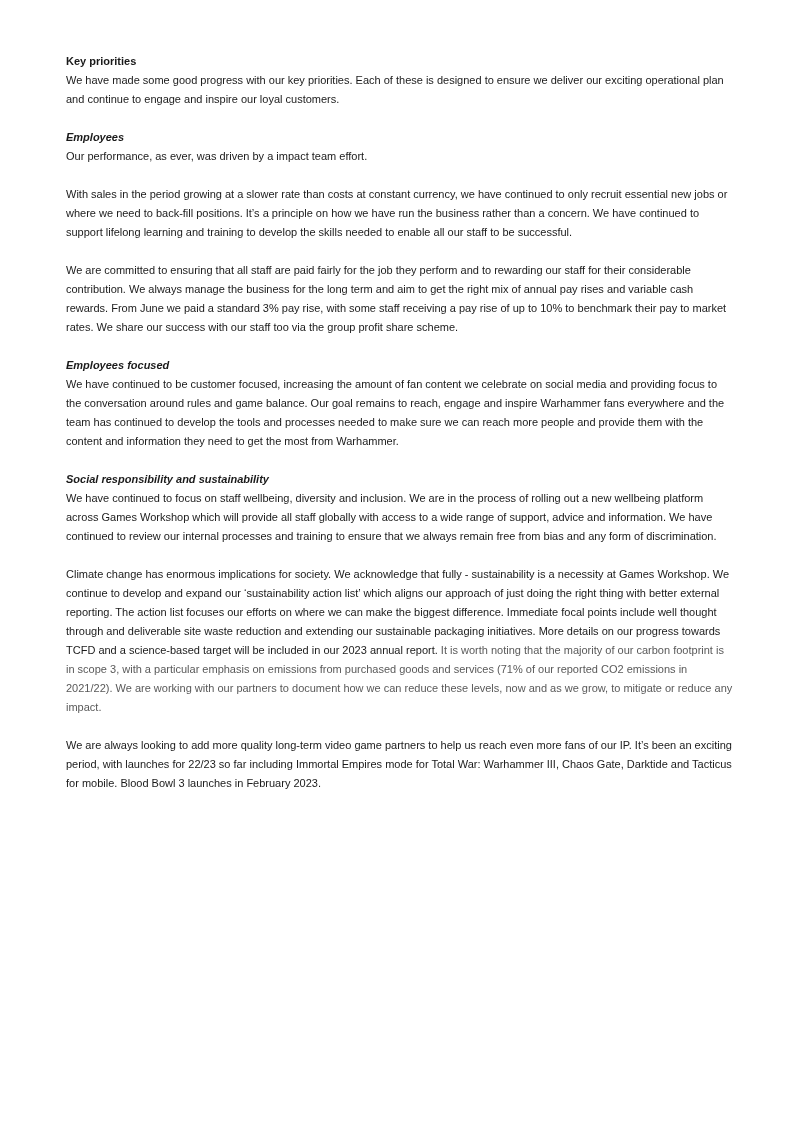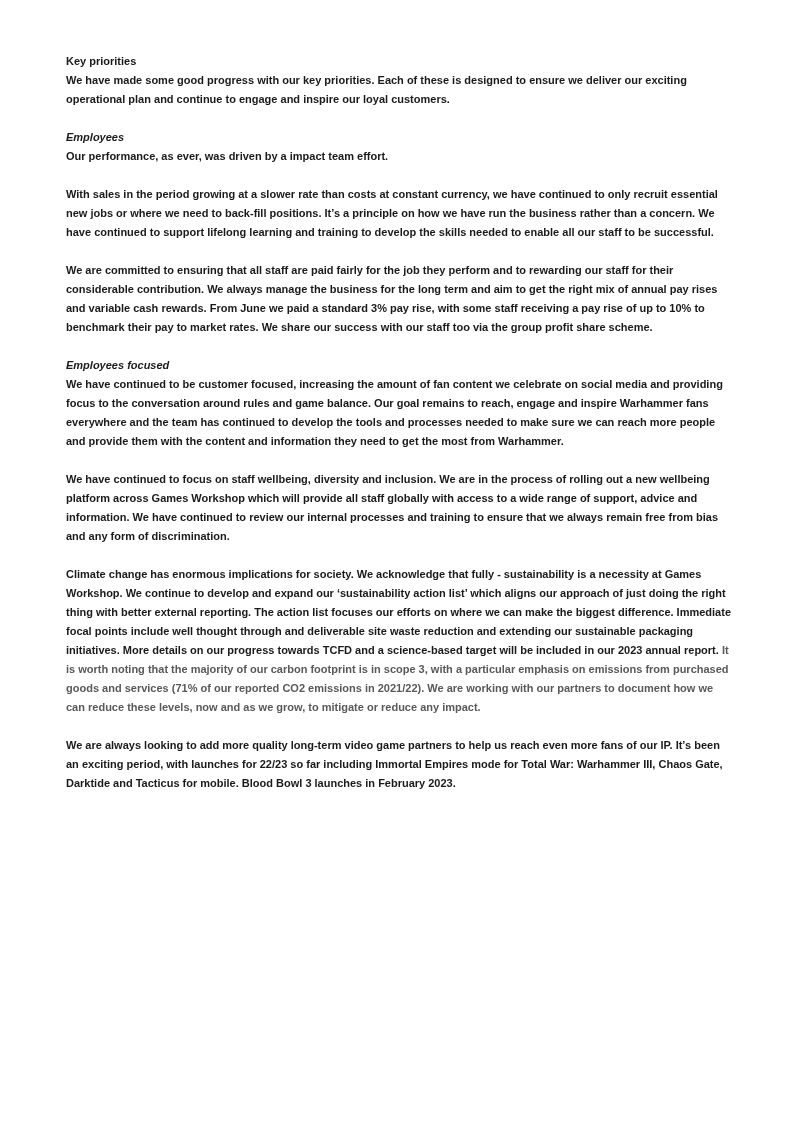--- a/index.html
+++ b/index.html
@@ -14,21 +14,20 @@
     background: #ffffff;
     padding: 52px 62px 0 66px;
     font-family: "Liberation Sans", sans-serif;
     font-size: 11px;
     line-height: 19px;
     color: #1a1a1a;
     text-align: left;
   }
   .para {
     margin: 0 4px 19px 0;
-    font-weight: bold;
   }
   .heading-bold {
     font-size: inherit;
     font-weight: bold;
     font-style: normal;
     margin: 0;
   }
   .heading-italic {
     font-size: inherit;
     font-weight: bold;
@@ -52,19 +51,20 @@
 
   <p class="para">With sales in the period growing at a slower rate than costs at constant currency, we have continued to only recruit essential new jobs or where we need to back-fill positions. It’s a principle on how we have run the business rather than a concern. We have continued to support lifelong learning and training to develop the skills needed to enable all our staff to be successful.</p>
 
 
   <p class="para">We are committed to ensuring that all staff are paid fairly for the job they perform and to rewarding our staff for their considerable contribution. We always manage the business for the long term and aim to get the right mix of annual pay rises and variable cash rewards. From June we paid a standard 3% pay rise, with some staff receiving a pay rise of up to 10% to benchmark their pay to market rates. We share our success with our staff too via the group profit share scheme.</p>
 
 
   <h3 class="heading-italic">Employees focused</h3>
   <p class="para">We have continued to be customer focused, increasing the amount of fan content we celebrate on social media and providing focus to the conversation around rules and game balance. Our goal remains to reach, engage and inspire Warhammer fans everywhere and the team has continued to develop the tools and processes needed to make sure we can reach more people and provide them with the content and information they need to get the most from Warhammer.</p>
 
+  <h3 class="heading-italic">Social responsibility and sustainability</h3>
   <p class="para">We have continued to focus on staff wellbeing, diversity and inclusion. We are in the process of rolling out a new wellbeing platform across Games Workshop which will provide all staff globally with access to a wide range of support, advice and information. We have continued to review our internal processes and training to ensure that we always remain free from bias and any form of discrimination.</p>
 
   <p class="para"><span>Climate change has enormous implications for society. We acknowledge that fully - sustainability is a necessity at Games Workshop. We continue to develop and expand our ‘sustainability action list’ which aligns our approach of just doing the right thing with better external reporting. The action list focuses our efforts on where we can make the biggest difference. Immediate focal points include well thought through and deliverable site waste reduction and extending our sustainable packaging initiatives. More details on our progress towards TCFD and a science-based target will be included in our 2023 annual report. </span><span class="muted">It is worth noting that the majority of our carbon footprint is in scope 3, with a particular emphasis on emissions from purchased goods and services (71% of our reported CO2 emissions in 2021/22). We are working with our partners to document how we can reduce these levels, now and as we grow, to mitigate or reduce any impact.</span></p>
 
   <p class="para">We are always looking to add more quality long-term video game partners to help us reach even more fans of our IP. It’s been an exciting period, with launches for 22/23 so far including Immortal Empires mode for Total War: Warhammer III, Chaos Gate, Darktide and Tacticus for mobile. Blood Bowl 3 launches in February 2023.</p>
 
 </div>
 
 </body></html>

